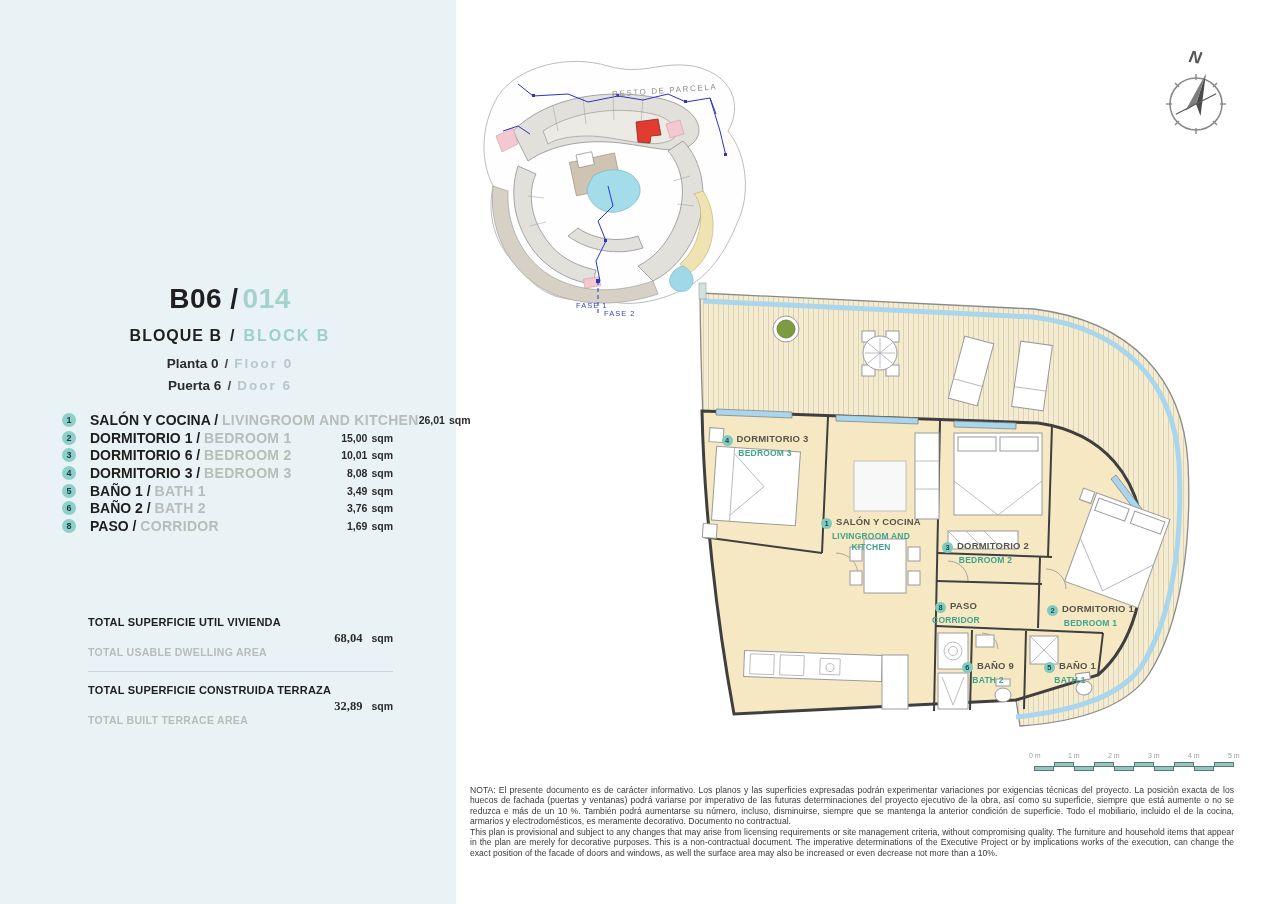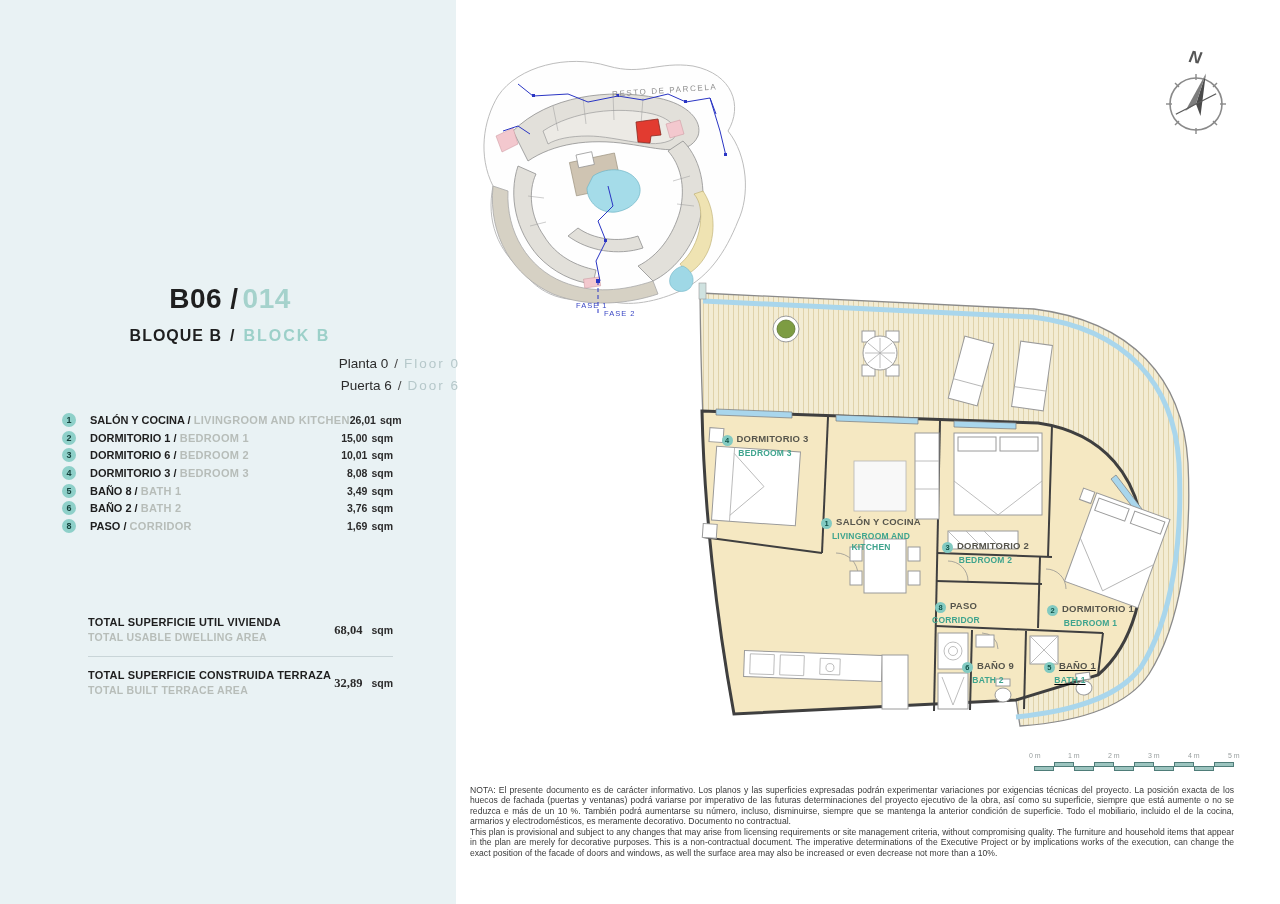--- a/index.html
+++ b/index.html
@@ -9,44 +9,44 @@
 
   
   .sidebar { position:absolute; left:0; top:0; width:456px; height:904px; background:#e9f2f4; }
   .unit-title { position:absolute; top:283px; left:0; width:460px; text-align:center;
                 font-size:28px; font-weight:700; color:#1f1f1f; letter-spacing:.5px; }
   .unit-title .unit-num { color:#a5d2cc; margin-left:4px; }
   .block-title { position:absolute; top:327px; left:0; width:460px; text-align:center;
                  font-size:16px; font-weight:700; color:#1f1f1f; letter-spacing:1px; }
   .block-title .sep { margin:0 8px; }
   .block-title .en { color:#9cd0c9; letter-spacing:2px; }
-  .info-line { position:absolute; left:0; width:460px; text-align:right; font-size:13.5px;
-               color:#2c2c2c; font-weight:400; }
+  .info-line { position:absolute; left:0; width:460px; text-align:center; font-size:13.5px;
+               color:#2c2c2c; font-weight:700; }
   .info-line .sep { margin:0 6px; color:#4a4a4a; }
   .info-line .en { color:#b6c8ca; letter-spacing:2px; }
   .info-floor { top:356px; }
   .info-door  { top:378px; }
 
   .rooms-list { position:absolute; top:411px; left:62px; width:331px; list-style:none; }
   .room-row { display:flex; align-items:center; height:17.7px; }
   .badge { width:14px; height:14px; border-radius:50%; background:#8ed0c9; color:#16423d;
            font-size:9px; font-weight:700; display:flex; align-items:center; justify-content:center;
            margin-right:14px; flex:none; }
-  .room-name { font-size:11px; white-space:nowrap; }
+  .room-name { font-size:14px; white-space:nowrap; }
   .room-name .es { font-weight:700; color:#1e1e1e; }
   .room-name .en { font-weight:700; color:#b7bdb9; letter-spacing:.3px; }
   .room-area { margin-left:auto; font-size:10.5px; color:#2b2b2b; white-space:nowrap; }
   .room-area .num { font-weight:700; }
   .room-area .unit { margin-left:4px; font-weight:700; }
 
   .totals { position:absolute; top:604px; left:88px; width:305px; }
   .total-block { position:relative; padding:12px 95px 13px 0; border-bottom:1px solid #c9d5d8; }
   .total-block:last-child { border-bottom:none; }
   .t-es { font-size:11px; font-weight:700; color:#1e1e1e; letter-spacing:.2px; white-space:nowrap; }
-  .t-en { font-size:10.5px; font-weight:700; color:#b7bdb9; margin-top:3px; letter-spacing:.3px; white-space:nowrap; }
+  .t-en { font-size:10.5px; font-weight:700; color:#b7bdb9; margin-top:18px; letter-spacing:.3px; white-space:nowrap; }
   .t-val { position:absolute; right:0; top:50%; transform:translateY(-50%); font-size:12.5px; color:#2b2b2b; white-space:nowrap; }
   .t-val .num { font-weight:700;font-family:Liberation Serif, serif; }
   .t-val .unit { margin-left:9px; font-size:10.5px; font-weight:700; }
 
   
   .site-plan-svg { position:absolute; left:458px; top:36px; }
   .site-label-parcela { position:absolute; left:612px; top:86px; font-size:8px; color:#8f8f8f;
                         letter-spacing:1.6px; transform:rotate(-4deg); }
   .fase-label { position:absolute; top:301px; font-size:7.5px; color:#3a46c4; letter-spacing:1px; }
   .fase-1 { left:576px; } .fase-2 { left:604px;margin-top:8px; }
@@ -63,21 +63,21 @@
   .plan-label .en { display:block; font-size:8.5px; color:#3fa48e; font-weight:700; letter-spacing:.2px; }
   .plan-badge { display:inline-flex; width:11px; height:11px; border-radius:50%; background:#82cac1;
                 color:#0f5148; font-size:7.5px; font-weight:700; align-items:center; justify-content:center;
                 margin-right:4px; vertical-align:-1px; }
   .lbl-bedroom3 { left:705px; top:427px; width:120px; }
   .lbl-salon    { left:812px; top:510px; width:118px; }
   .lbl-bedroom2 { left:933px; top:534px; width:105px; }
   .lbl-bedroom1 { left:1038px; top:597px; width:105px; }
   .lbl-paso     { left:910px; top:594px; width:92px; }
   .lbl-bano2    { left:942px; top:654px; width:92px; }
-  .lbl-bano1    { left:1028px; top:654px; width:84px;text-decoration:underline; }
+  .lbl-bano1    { left:1028px; top:654px; width:84px; }
 
   .scale-bar { position:absolute; left:1032px; top:752px; width:214px; height:28px; }
   .scale-lbl { position:absolute; top:0; font-size:7px; color:#9aa0a0; white-space:nowrap; }
   .ss { position:absolute; width:20px; height:5px; background:#9cc4bf; border:1px solid #4f7d79; }
 
   .disclaimer { position:absolute; left:470px; top:785px; width:764px; font-size:8.6px;
                 line-height:1.22; color:#3a3a3a; text-align:justify; }
   .disclaimer p { margin:0; }
 
   svg .furn { fill:#ffffff; stroke:#9a9a9a; stroke-width:1; }
@@ -119,21 +119,21 @@
         <span class="room-name"><span class="es">DORMITORIO 6 /</span> <span class="en">BEDROOM 2</span></span>
         <span class="room-area"><span class="num">10,01</span><span class="unit">sqm</span></span>
       </li>
       <li class="room-row">
         <span class="badge">4</span>
         <span class="room-name"><span class="es">DORMITORIO 3 /</span> <span class="en">BEDROOM 3</span></span>
         <span class="room-area"><span class="num">8,08</span><span class="unit">sqm</span></span>
       </li>
       <li class="room-row">
         <span class="badge">5</span>
-        <span class="room-name"><span class="es">BAÑO 8 /</span> <span class="en">BATH 1</span></span>
+        <span class="room-name"><span class="es">BAÑO 1 /</span> <span class="en">BATH 1</span></span>
         <span class="room-area"><span class="num">3,49</span><span class="unit">sqm</span></span>
       </li>
       <li class="room-row">
         <span class="badge">6</span>
         <span class="room-name"><span class="es">BAÑO 2 /</span> <span class="en">BATH 2</span></span>
         <span class="room-area"><span class="num">3,76</span><span class="unit">sqm</span></span>
       </li>
       <li class="room-row">
         <span class="badge">8</span>
         <span class="room-name"><span class="es">PASO /</span> <span class="en">CORRIDOR</span></span>

